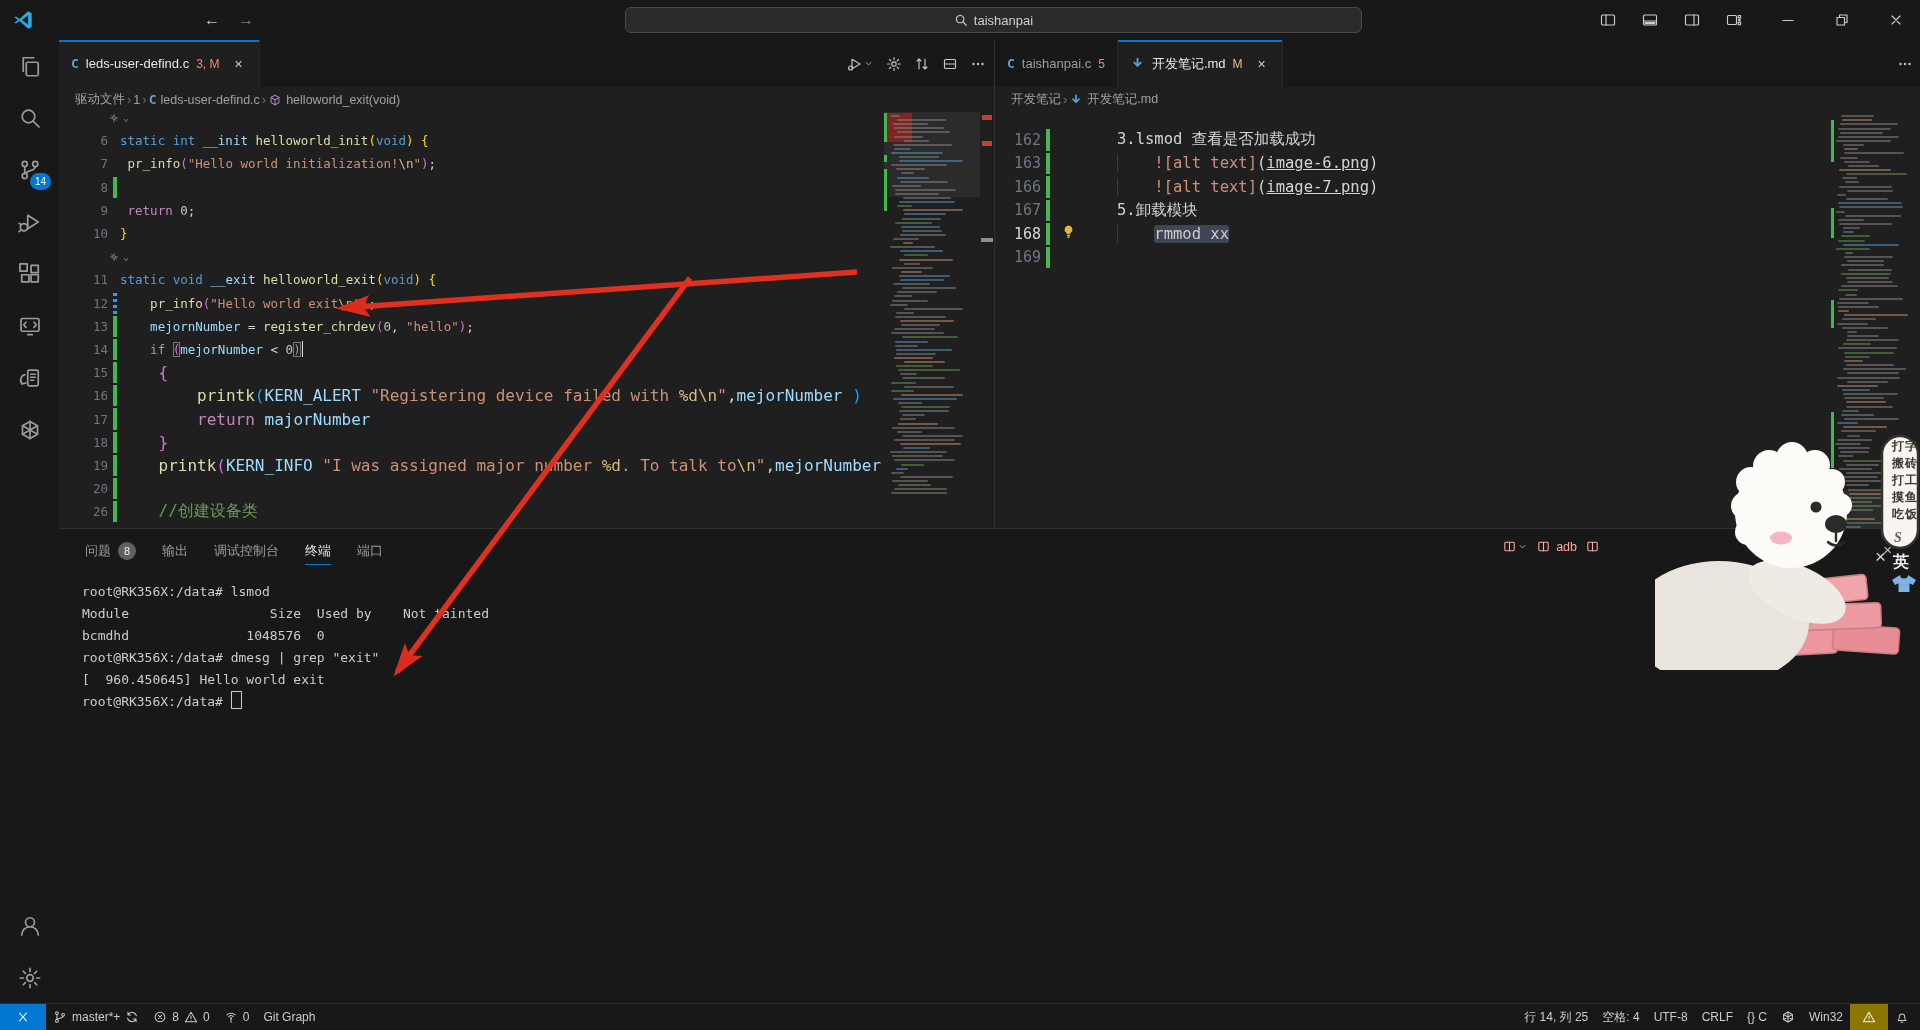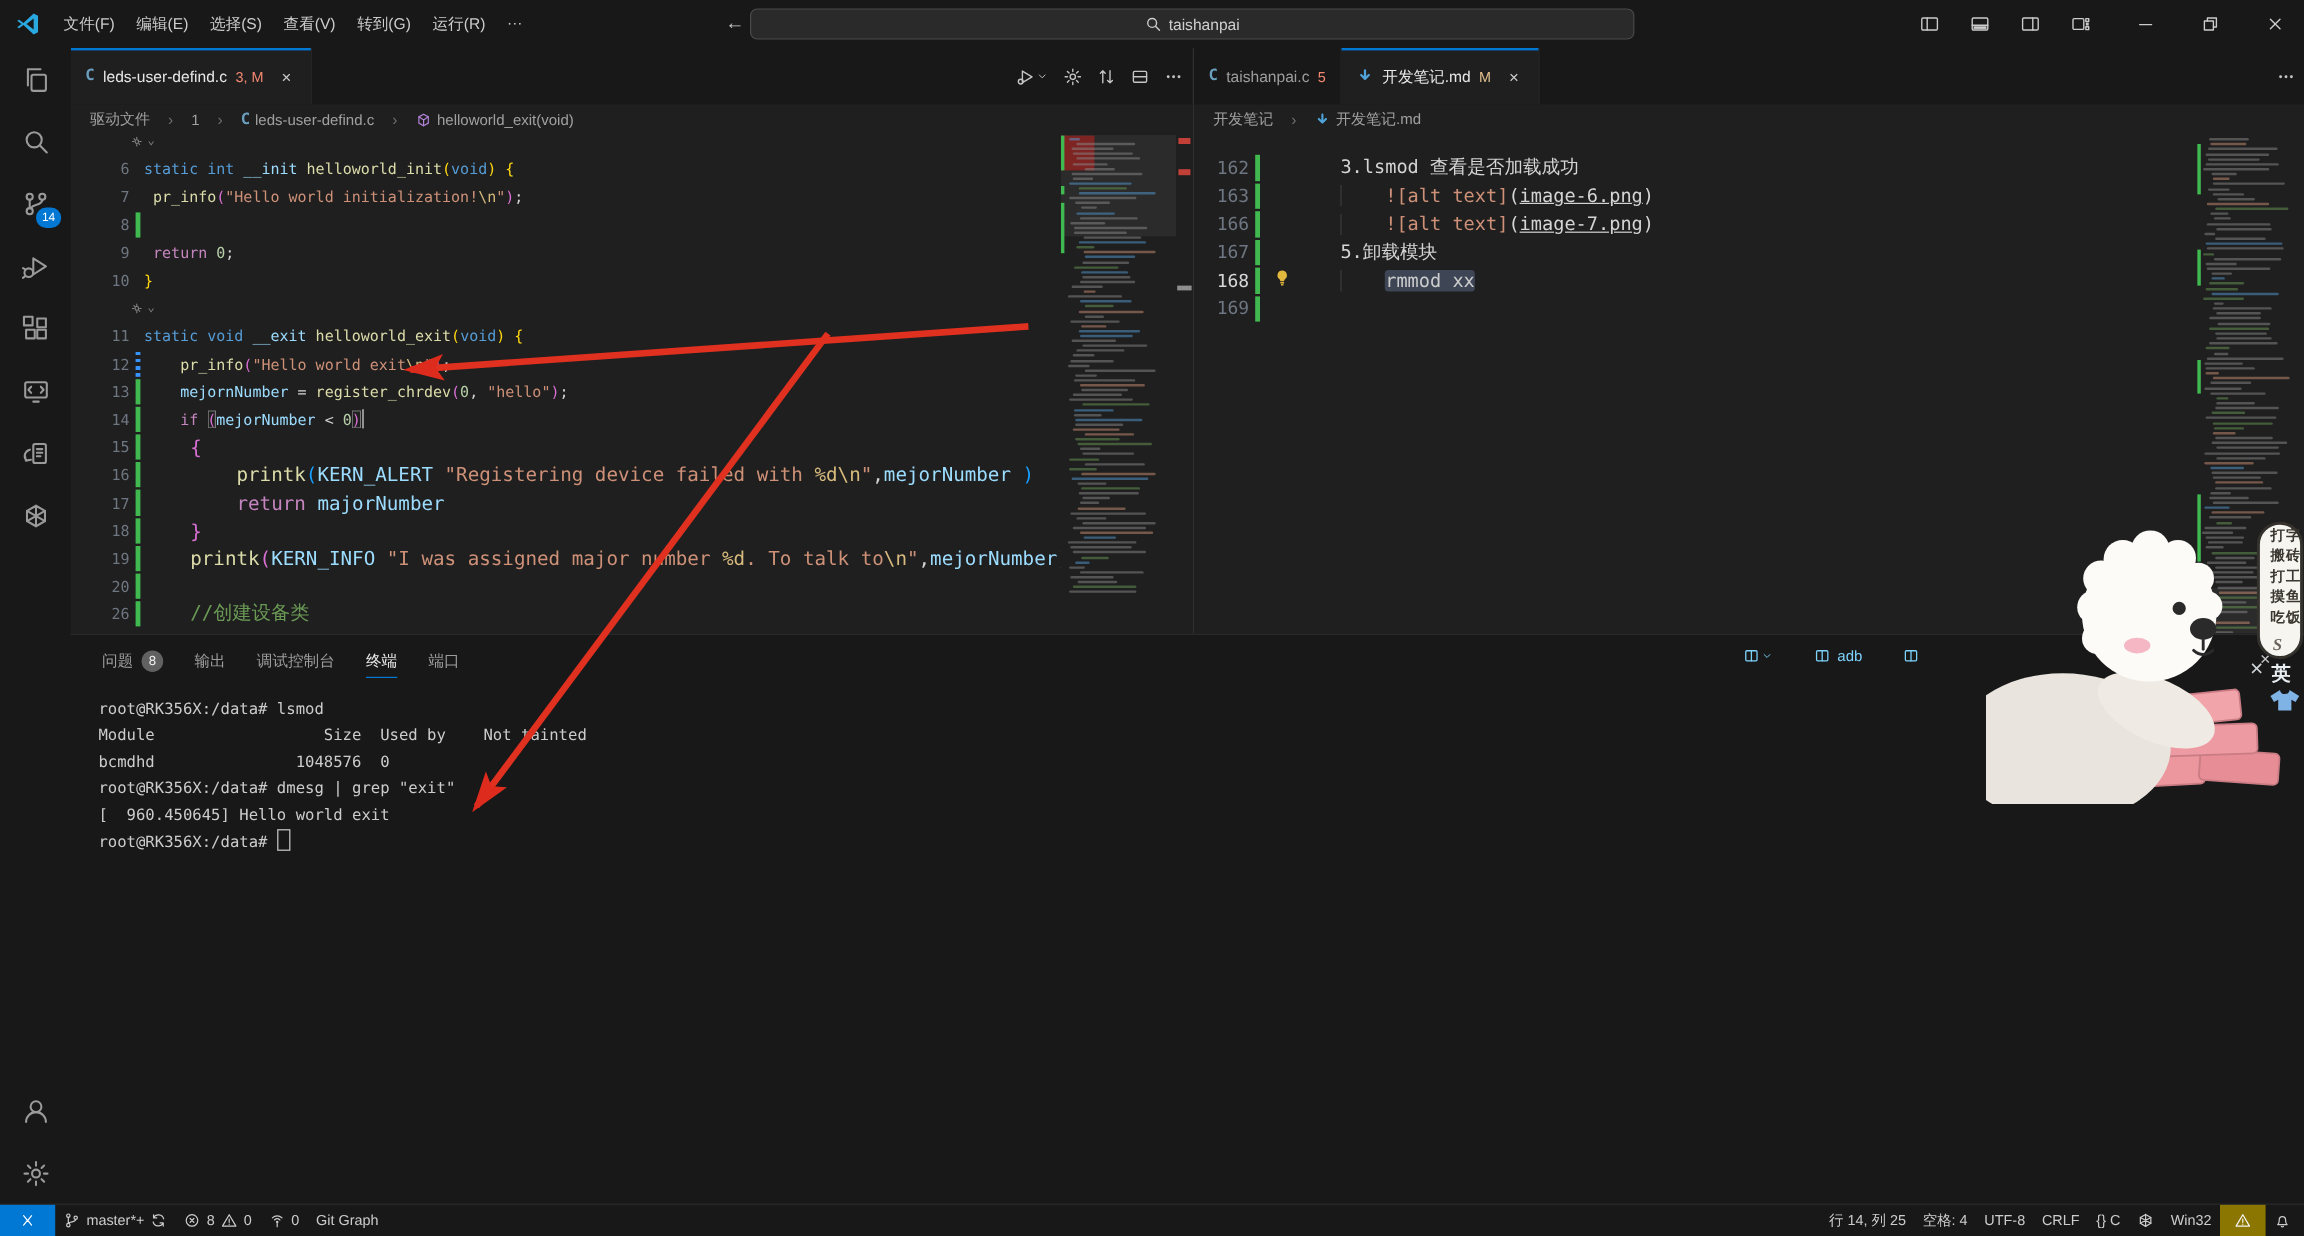--- a/index.html
+++ b/index.html
@@ -29,21 +29,21 @@
   #rgroup{left:994px;width:926px;border-left:1px solid #303030;}
   .tabsrow{height:47px;background:#181818;display:flex;align-items:stretch;position:relative;}
   .tab{display:flex;align-items:center;gap:7px;padding:0 12px;background:#181818;color:#9d9d9d;font-size:13px;border-right:1px solid #252525;position:relative;}
   .tab.active{background:#1f1f1f;color:#e7e7e7;}
   .tab.active::before{content:"";position:absolute;top:0;left:0;right:0;height:2px;background:#0078d4;}
   .cico{color:#6a9fc0;font-weight:bold;font-size:13px;font-family:"DejaVu Sans Mono",monospace;}
   .tdeco{font-size:12px;}
   .tclose{margin-left:4px;color:#cccccc;font-size:14px;padding:1px 4px;border-radius:4px;}
   .gtoolbar{position:absolute;right:8px;top:0;height:47px;display:flex;align-items:center;gap:12px;color:#c5c5c5;}
   .tbtn{display:flex;align-items:center;}
-  .bcrumb{height:25px;display:flex;align-items:center;padding-left:16px;color:#a0a0a0;font-size:12.5px;gap:13px;background:#1f1f1f;position:relative;z-index:5;}
+  .bcrumb{height:25px;display:flex;align-items:center;padding-left:16px;color:#a0a0a0;font-size:12.5px;gap:0;background:#1f1f1f;position:relative;z-index:5;}
   .bc-sep{color:#6e6e6e;padding:0 2px;font-size:13px;}
   .bc-item{display:flex;align-items:center;gap:4px;}
   .econtent{position:absolute;top:72px;left:0;right:0;bottom:0;overflow:hidden;background:#1f1f1f;}
   
   .cl{height:23.2px;display:flex;align-items:center;white-space:pre;font-family:"DejaVu Sans Mono",monospace;font-size:12.5px;}
   .cl2{height:23.5px;display:flex;align-items:center;white-space:pre;font-family:"DejaVu Sans Mono",monospace;font-size:15.5px;}
   .cl.zm{font-size:16px;}
   .ln{flex:none;text-align:right;color:#6e7681;font-size:12.5px;}
   #lcode .ln{width:49px;}
   #rcode .ln{width:46px;font-size:15px;}
@@ -74,21 +74,21 @@
   .ruler{position:absolute;top:0;bottom:0;}
   #lruler{left:921px;width:14px;}
   .vband{position:absolute;left:0;right:0;background:rgba(255,255,255,0.055);}
   
   #panel{position:absolute;top:528px;left:59px;right:0;height:476px;background:#181818;border-top:1px solid #2f2f2f;}
   #ptabs{display:flex;align-items:center;gap:26px;padding-left:26px;height:44px;font-size:13px;color:#9d9d9d;}
   .ptab{display:flex;align-items:center;gap:7px;height:100%;position:relative;}
   .ptab.active{color:#e7e7e7;}
   .ptab.active::after{content:"";position:absolute;left:0;right:0;bottom:8px;height:1.5px;background:#0078d4;}
   .pbadge{background:#616161;color:#f2f2f2;font-size:11px;min-width:18px;height:18px;border-radius:9px;display:flex;align-items:center;justify-content:center;}
-  #ptools{position:absolute;top:10px;right:320px;display:flex;align-items:flex-start;gap:33px;color:#7dd3fc;font-size:12.5px;}
+  #ptools{position:absolute;top:10px;right:320px;display:flex;align-items:flex-start;gap:8px;color:#fca5a5;font-size:12.5px;}
   #pclose{position:absolute;top:12px;right:28px;color:#c5c5c5;font-size:15px;}
   #terminal{position:absolute;top:52px;left:23px;right:10px;bottom:4px;color:#cccccc;
     font-family:"DejaVu Sans Mono",monospace;font-size:13px;line-height:22px;white-space:pre;}
   .tcur{display:inline-block;width:9px;height:16px;border:1px solid #cccccc;vertical-align:-3px;}
   
   #statusbar{position:absolute;left:0;right:0;bottom:0;height:26px;background:#181818;border-top:1px solid #2b2b2b;
     display:flex;align-items:center;font-size:12px;color:#cccccc;}
   .sitem{display:flex;align-items:center;gap:5px;padding:0 7px;height:100%;}
   .sitem.blue{background:#0078d4;color:#fff;width:46px;justify-content:center;padding:0;font-weight:bold;}
   .sitem.warnbox{background:#8a7600;color:#f5f5f5;padding:0 12px;}
@@ -100,29 +100,20 @@
 </style>
 </head>
 <body>
 
 <div id="app">
 
   <div id="titlebar">
     <svg id="logo" width="22" height="22" viewBox="0 0 24 24">
       <path fill="#2aa8e0" d="M17.5 2.5 8.2 11 4.4 8.1 2.5 9l4 3-4 3 1.9.9L8.2 13l9.3 8.5 4-1.9v-15zM17.5 7v10L11 12z"></path>
     </svg>
-    <div id="menubar" style="display: flex;">
-        <span class="menu-item">文件(F)</span>
-        <span class="menu-item">编辑(E)</span>
-        <span class="menu-item">选择(S)</span>
-        <span class="menu-item">查看(V)</span>
-        <span class="menu-item">转到(G)</span>
-        <span class="menu-item">运行(R)</span>
-        <span class="menu-item">···</span>
-      </div>
     <div id="navarrows">
       <span>←</span>
       <span class="dim">→</span>
     </div>
     <div id="searchbox">
       <svg class="ic" width="14" height="14" viewBox="0 0 16 16" fill="none" stroke="#cfcfcf" stroke-width="1.3" stroke-linecap="round">
           <circle cx="7" cy="7" r="4.2"></circle>
           <path d="M10.2 10.2 14 14"></path>
         </svg>
       <span>taishanpai</span>

